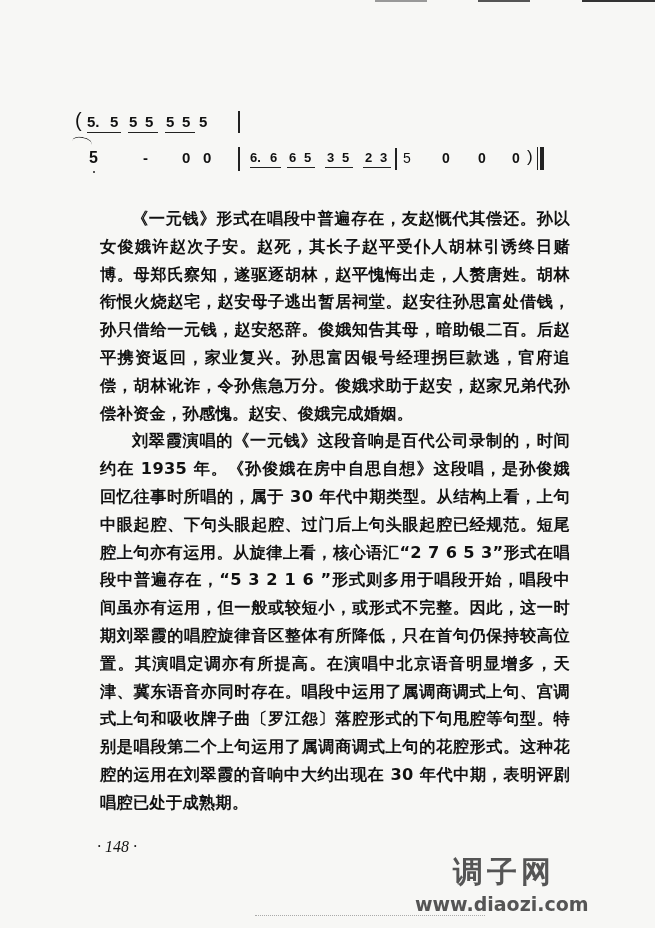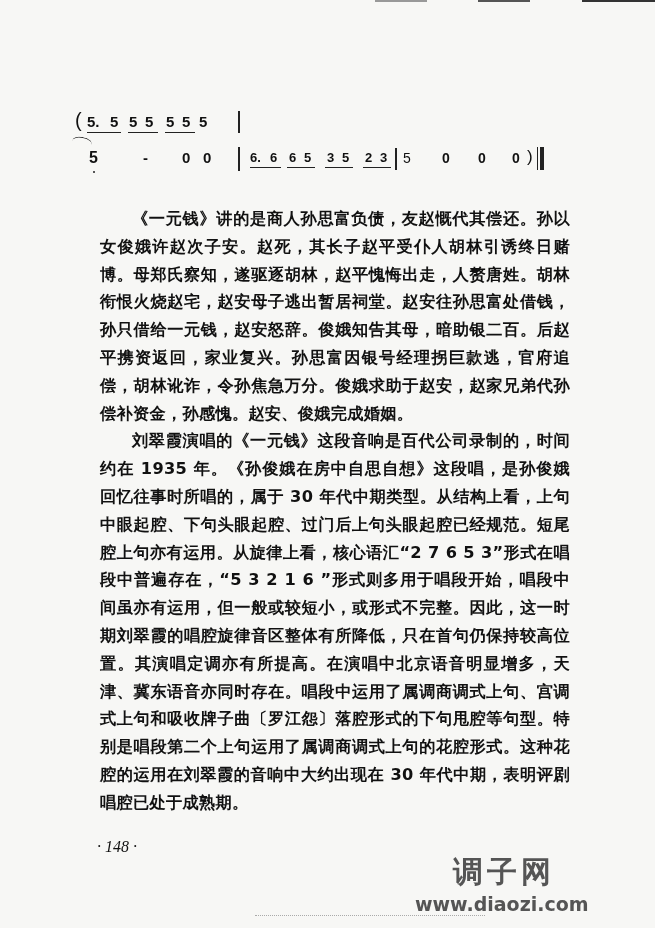--- a/index.html
+++ b/index.html
@@ -71,21 +71,21 @@
   <span class="num" style="left:328px;top:45px;font-weight:normal;font-size:14px">5</span>
   <span class="num" style="left:367px;top:45px;font-size:14px">0</span>
   <span class="num" style="left:403px;top:45px;font-size:14px">0</span>
   <span class="num" style="left:437px;top:45px;font-size:14px">0</span>
   <span class="num" style="left:452px;top:42px;font-weight:normal;font-size:17px">)</span>
   <div class="bar" style="left:462px;top:42px;height:23px;width:1px"></div>
   <div class="bar" style="left:465px;top:42px;height:23px;width:4px"></div>
 </div>
 
 <div class="text">
-  <p class="indent">《一元钱》讲的是商人孙思富负债，友赵慨代其偿还。孙以女俊娥许赵次子安。赵死，其长子赵平受仆人胡林引诱终日赌博。母郑氏察知，遂驱逐胡林，赵平愧悔出走，人赘唐姓。胡林衔恨火烧赵宅，赵安母子逃出暂居祠堂。赵安往孙思富处借钱，孙只借给一元钱，赵安怒辞。俊娥知告其母，暗助银二百。后赵平携资返回，家业复兴。孙思富因银号经理拐巨款逃，官府追偿，胡林讹诈，令孙焦急万分。俊娥求助于赵安，赵家兄弟代孙偿补资金，孙感愧。赵安、俊娥完成婚姻。</p>
+  <p class="indent">《一元钱》形式在唱段中普遍存在，友赵慨代其偿还。孙以女俊娥许赵次子安。赵死，其长子赵平受仆人胡林引诱终日赌博。母郑氏察知，遂驱逐胡林，赵平愧悔出走，人赘唐姓。胡林衔恨火烧赵宅，赵安母子逃出暂居祠堂。赵安往孙思富处借钱，孙只借给一元钱，赵安怒辞。俊娥知告其母，暗助银二百。后赵平携资返回，家业复兴。孙思富因银号经理拐巨款逃，官府追偿，胡林讹诈，令孙焦急万分。俊娥求助于赵安，赵家兄弟代孙偿补资金，孙感愧。赵安、俊娥完成婚姻。</p>
   <p class="indent">刘翠霞演唱的《一元钱》这段音响是百代公司录制的，时间约在 1935 年。《孙俊娥在房中自思自想》这段唱，是孙俊娥回忆往事时所唱的，属于 30 年代中期类型。从结构上看，上句中眼起腔、下句头眼起腔、过门后上句头眼起腔已经规范。短尾腔上句亦有运用。从旋律上看，核心语汇“2 7 6 5 3”形式在唱段中普遍存在，“5 3 2 1 6 ”形式则多用于唱段开始，唱段中间虽亦有运用，但一般或较短小，或形式不完整。因此，这一时期刘翠霞的唱腔旋律音区整体有所降低，只在首句仍保持较高位置。其演唱定调亦有所提高。在演唱中北京语音明显增多，天津、冀东语音亦同时存在。唱段中运用了属调商调式上句、宫调式上句和吸收牌子曲〔罗江怨〕落腔形式的下句甩腔等句型。特别是唱段第二个上句运用了属调商调式上句的花腔形式。这种花腔的运用在刘翠霞的音响中大约出现在 30 年代中期，表明评剧唱腔已处于成熟期。</p>
 </div>
 
 <div class="pageno">· 148 ·</div>
 
 <div class="wm-cn">调子网</div>
 <div class="wm-url">www.diaozi.com</div>
 <div class="faint"></div>
 
 </body></html>

